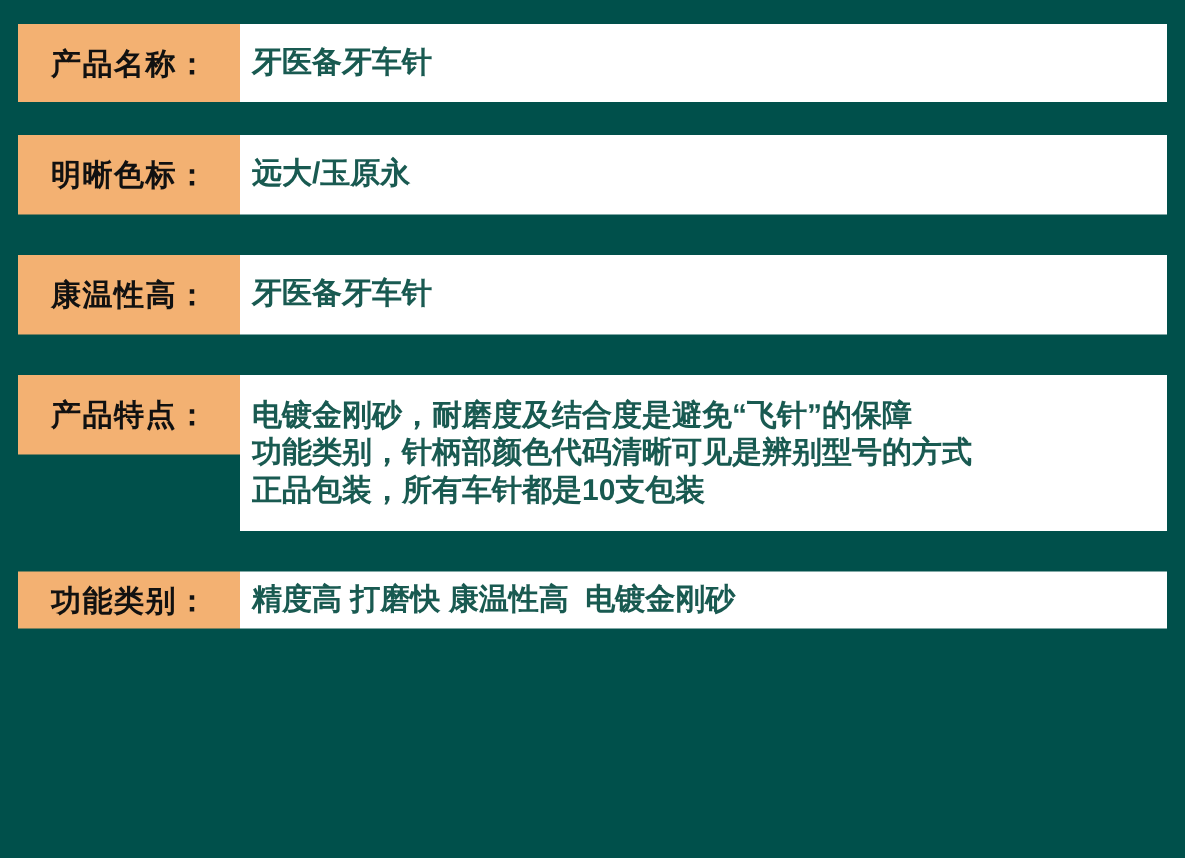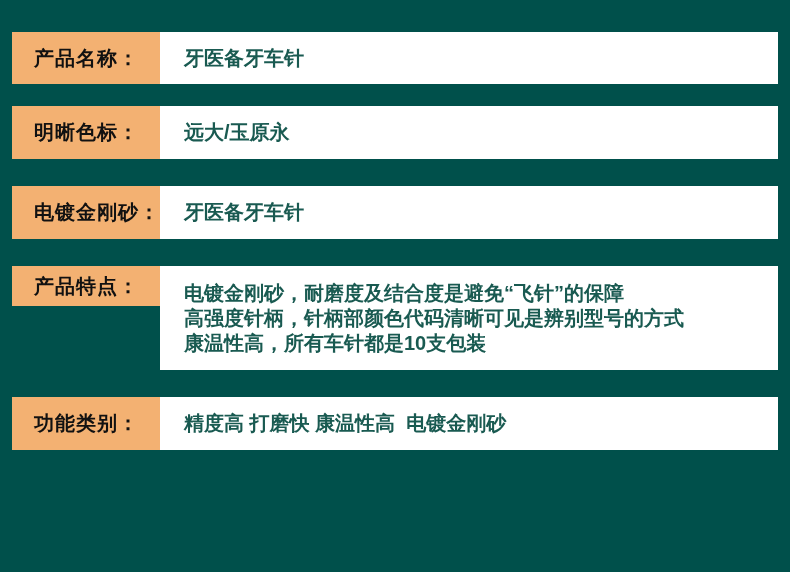--- a/index.html
+++ b/index.html
@@ -41,40 +41,40 @@
   }
   .row-value {
     flex: 1 1 auto;
     background: #ffffff;
     color: #195a51;
     font-size: 20px;
     font-weight: bold;
     display: flex;
     flex-direction: column;
     justify-content: center;
-    padding-left: 24px;
+    padding-left: 8px;
     padding-right: 16px;
     box-sizing: border-box;
   }
   .row-value .line {
     line-height: 25px;
     white-space: pre;
   }
 
   
-  #row-name      { margin-top: 32px; height: 52px; }
+  #row-name      { margin-top: 16px; height: 52px; }
   #row-brand     { margin-top: 22px; height: 53px; }
   #row-material  { margin-top: 27px; height: 53px; }
   #row-features  { margin-top: 27px; height: 104px; }
-  #row-function  { margin-top: 27px; height: 53px; }
+  #row-function  { margin-top: 27px; height: 38px; }
 
   
   #row-features .row-label {
     align-self: flex-start;
-    height: 40px;
+    height: 53px;
   }
 </style>
 </head>
 <body>
 
 <div class="spec-sheet">
 
   <div class="spec-row" id="row-name">
     <div class="row-label">产品名称：</div>
     <div class="row-value">
@@ -83,32 +83,32 @@
   </div>
 
   <div class="spec-row" id="row-brand">
     <div class="row-label">明晰色标：</div>
     <div class="row-value">
       <div class="line">远大/玉原永</div>
     </div>
   </div>
 
   <div class="spec-row" id="row-material">
-    <div class="row-label">电镀金刚砂：</div>
+    <div class="row-label">康温性高：</div>
     <div class="row-value">
       <div class="line">牙医备牙车针</div>
     </div>
   </div>
 
   <div class="spec-row" id="row-features">
     <div class="row-label">产品特点：</div>
     <div class="row-value">
       <div class="line">电镀金刚砂，耐磨度及结合度是避免“飞针”的保障</div>
-      <div class="line">高强度针柄，针柄部颜色代码清晰可见是辨别型号的方式</div>
-      <div class="line">康温性高，所有车针都是10支包装</div>
+      <div class="line">功能类别，针柄部颜色代码清晰可见是辨别型号的方式</div>
+      <div class="line">正品包装，所有车针都是10支包装</div>
     </div>
   </div>
 
   <div class="spec-row" id="row-function">
     <div class="row-label">功能类别：</div>
     <div class="row-value">
       <div class="line">精度高 打磨快 康温性高  电镀金刚砂</div>
     </div>
   </div>
 

